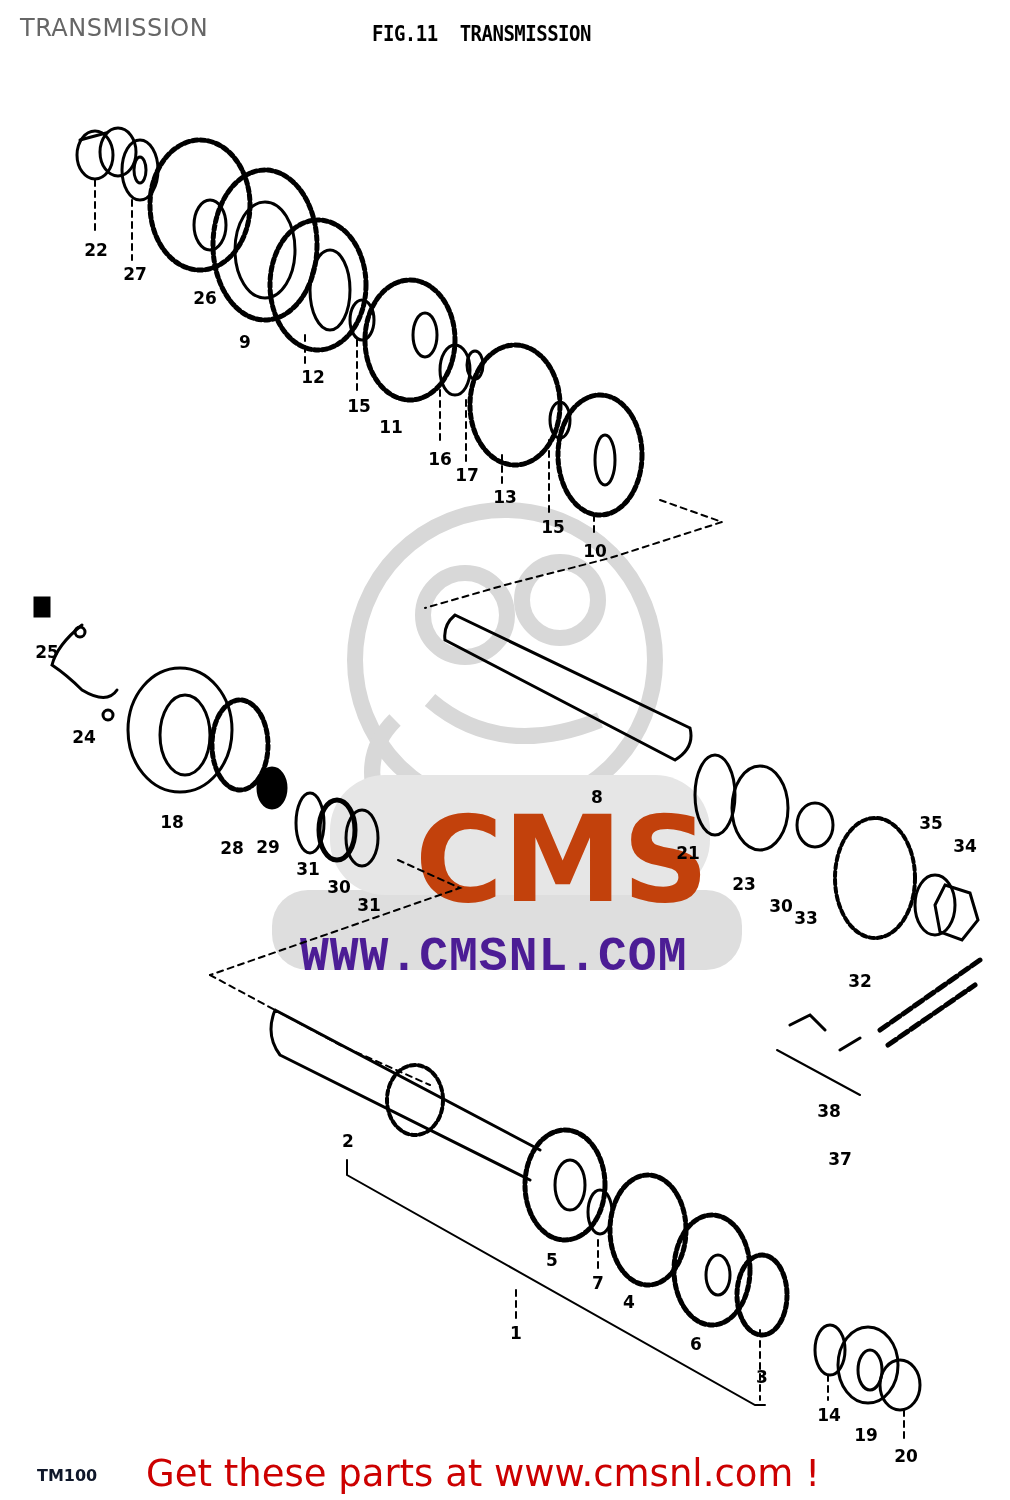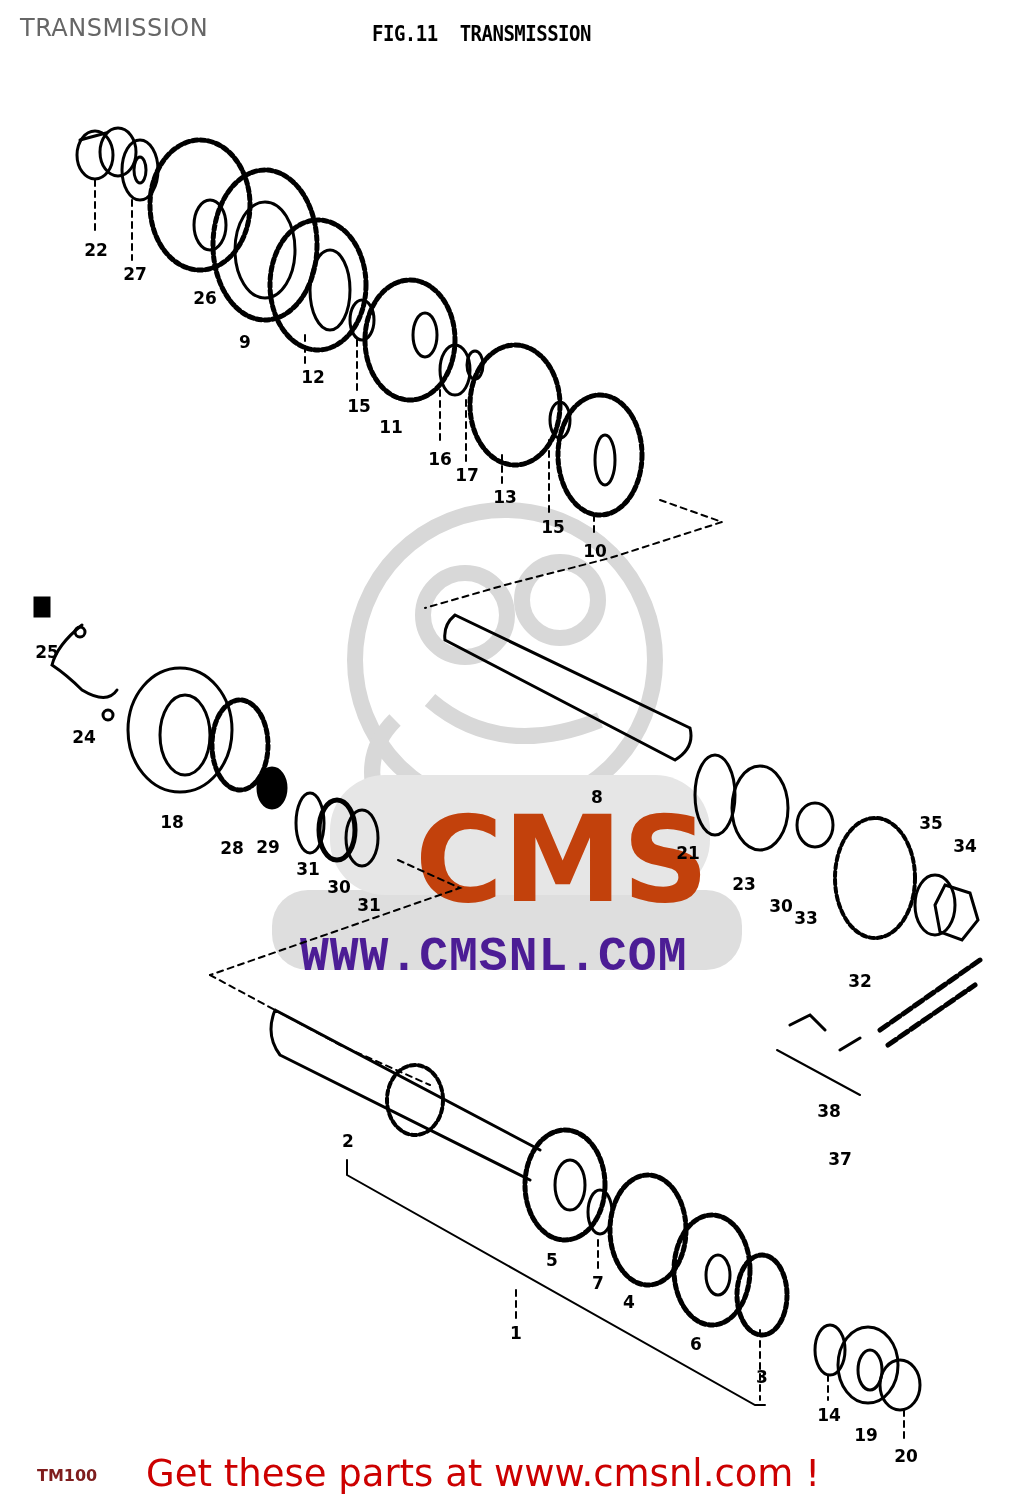--- a/index.html
+++ b/index.html
@@ -4,21 +4,21 @@
 <style>
   html, body { margin:0; padding:0; background:#ffffff; }
   body { width:1010px; height:1500px; position:relative; overflow:hidden; font-family:"Liberation Sans", sans-serif; }
   .page-title { position:absolute; left:20px; top:14px; font-size:24px; color:#666666; font-family:"DejaVu Sans", sans-serif; letter-spacing:0.5px; }
   .fig-title { position:absolute; left:372px; top:22px; font-size:19px; font-weight:bold; color:#000; font-family:"DejaVu Sans Mono", monospace; letter-spacing:-0.5px; transform:scaleY(1.1); }
   .fig-title span { margin-right:22px; }
   .diagram { position:absolute; left:0; top:0; width:1010px; height:1500px; }
   .part-label { position:absolute; font-size:17px; font-weight:bold; color:#000; font-family:"DejaVu Sans", sans-serif; transform:translate(-50%,-50%); white-space:nowrap; cursor:pointer; }
   .watermark-text { position:absolute; left:300px; top:930px; font-size:48px; font-weight:bold; color:#4c1d95; font-family:Liberation Mono, monospace; letter-spacing:1px; }
   .watermark-cms { position:absolute; left:415px; top:790px; font-size:120px; font-weight:bold; color:#c2410c; font-family:"DejaVu Sans", sans-serif; }
-  .model-code { position:absolute; left:37px; top:1466px; font-size:16px; font-weight:bold; color:#7f1d1d; font-family:"DejaVu Sans", sans-serif; }
+  .model-code { position:absolute; left:37px; top:1466px; font-size:16px; font-weight:bold; color:#0f172a; font-family:"DejaVu Sans", sans-serif; }
   .cta-link { position:absolute; left:146px; top:1452px; font-size:37px; color:#cc0000; font-family:"DejaVu Sans", sans-serif; text-decoration:none; white-space:nowrap; }
 </style>
 </head>
 <body>
 
 <div class="page-title">TRANSMISSION</div>
 <div class="fig-title">
   <span>FIG.11</span><span>TRANSMISSION</span>
 </div>
 

